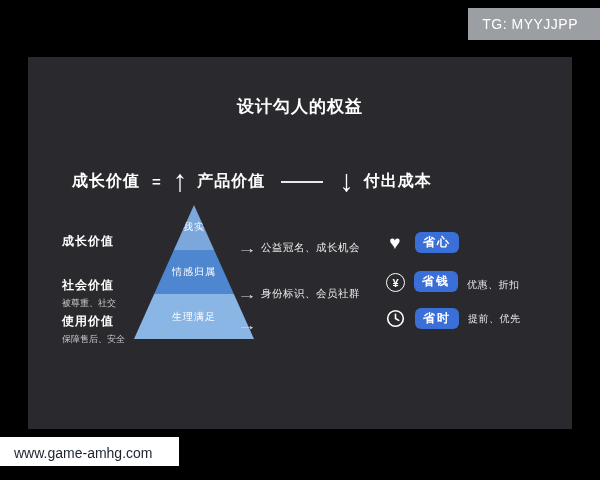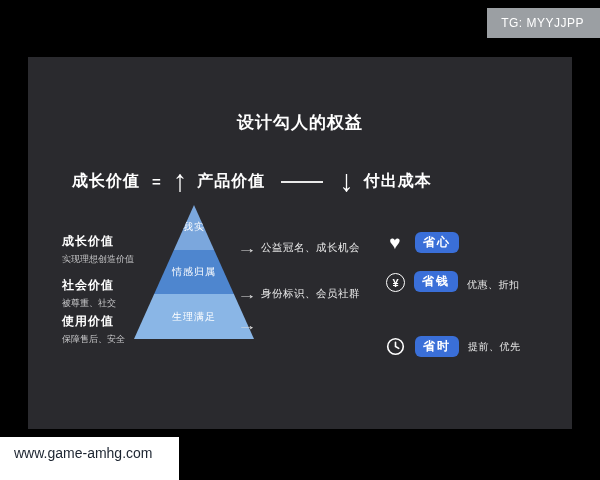--- a/index.html
+++ b/index.html
@@ -8,38 +8,38 @@
     background: #000;
     position: relative;
     overflow: hidden;
     font-family: "Liberation Sans", "DejaVu Sans", sans-serif;
   }
 
   
   .tg-box {
     position: absolute; top: 8px; right: 0;
     background: #9b9fa3; color: #fff;
-    font-size: 12px; letter-spacing: .5px;
-    padding: 8px 16px 8px 14px;
+    font-size: 14px; letter-spacing: .5px;
+    padding: 8px 22px 8px 14px;
   }
   .site-box {
     position: absolute; top: 437px; left: 0;
     background: #fff; color: #1c2430;
     font-size: 14px;
-    padding: 8px 26px 20px 14px;
+    padding: 8px 26px 5px 14px;
   }
 
   
   .slide {
     position: absolute; left: 28px; top: 57px;
     width: 544px; height: 372px;
     background: #2a2a2e;
   }
   .title {
-    padding-top: 54px;
+    padding-top: 38px;
     text-align: center;
     color: #fff; font-size: 17px; font-weight: bold;
     letter-spacing: 1px;
   }
 
   
   .formula {
     position: absolute; left: 44px; top: 110px;
     display: flex; align-items: center; gap: 10px;
     color: #fff;
@@ -77,21 +77,21 @@
   .m0 { top: 183px; } .m1 { top: 229px; } .m2 { top: 260px; }
   .map-arrow { font-size: 14px; color: #dedede; transform: scaleX(1.4); display: inline-block; }
   .map-text { font-size: 10.5px; letter-spacing: .5px; }
 
   
   .benefit {
     position: absolute; left: 356px;
     display: flex; align-items: center; gap: 9px;
     color: #e6e6e6;
   }
-  .b0 { top: 175px; } .b1 { top: 214px; align-items: flex-end; } .b2 { top: 251px; margin-top: 28px; }
+  .b0 { top: 175px; } .b1 { top: 214px; align-items: flex-end; } .b2 { top: 251px; }
   .b-icon { width: 22px; text-align: center; color: #fff; flex: 0 0 22px; }
   .b-icon.heart::before { content: "♥"; font-size: 19px; line-height: 1; }
   .b-icon.yuan {
     width: 19px; height: 19px; flex-basis: 19px;
     border: 1.6px solid #fff; border-radius: 50%;
     display: inline-flex; align-items: center; justify-content: center;
     margin-left: 2px;
   }
   .b-icon.yuan::before { content: "¥"; font-size: 11px; font-weight: bold; }
   .b-icon.clock { display: inline-flex; justify-content: center; }
@@ -130,21 +130,20 @@
     <div class="band" style="background: rgb(78, 134, 207);">
       <span>情感归属</span>
     </div>
     <div class="band" style="background: rgb(138, 182, 230);">
       <span>生理满足</span>
     </div>
   </div>
 
   <div class="left-label ll0">
     <div class="ll-title">成长价值</div>
-    <div class="ll-sub">实现理想创造价值</div>
   </div>
   <div class="left-label ll1">
     <div class="ll-title">社会价值</div>
     <div class="ll-sub">被尊重、社交</div>
   </div>
   <div class="left-label ll2">
     <div class="ll-title">使用价值</div>
     <div class="ll-sub">保障售后、安全</div>
   </div>
 

